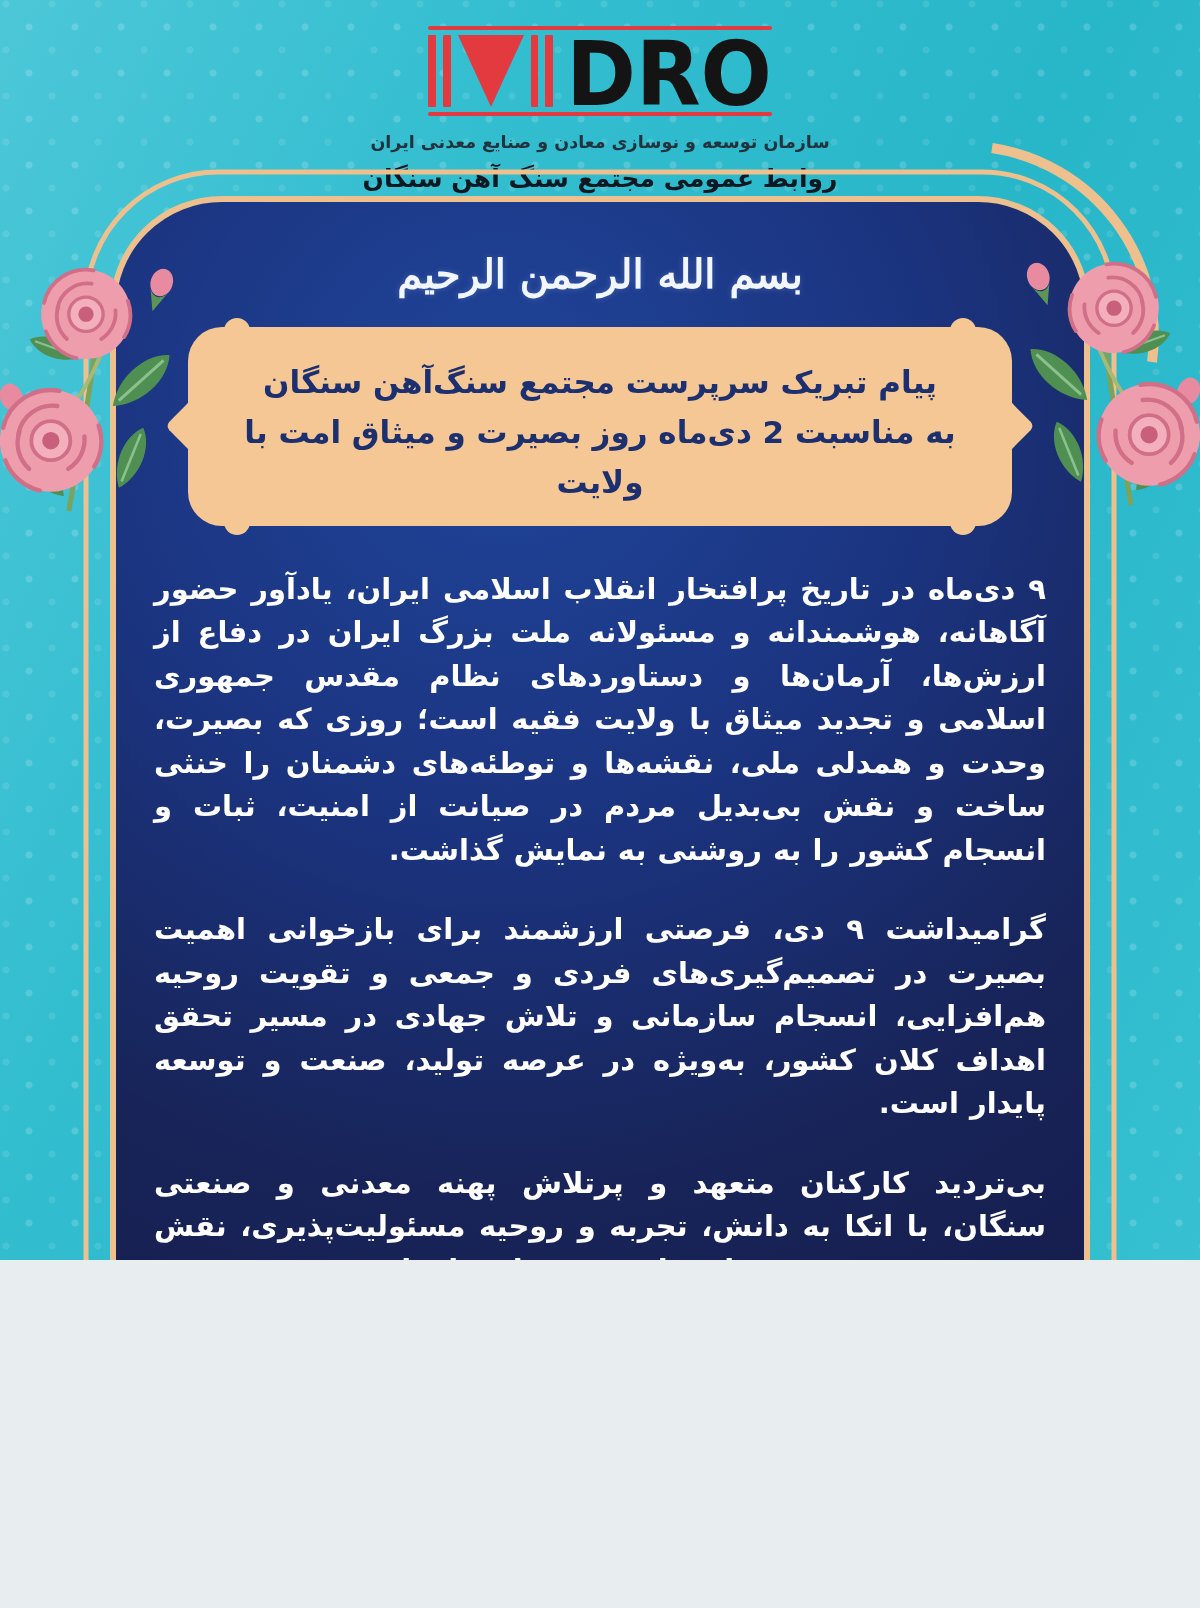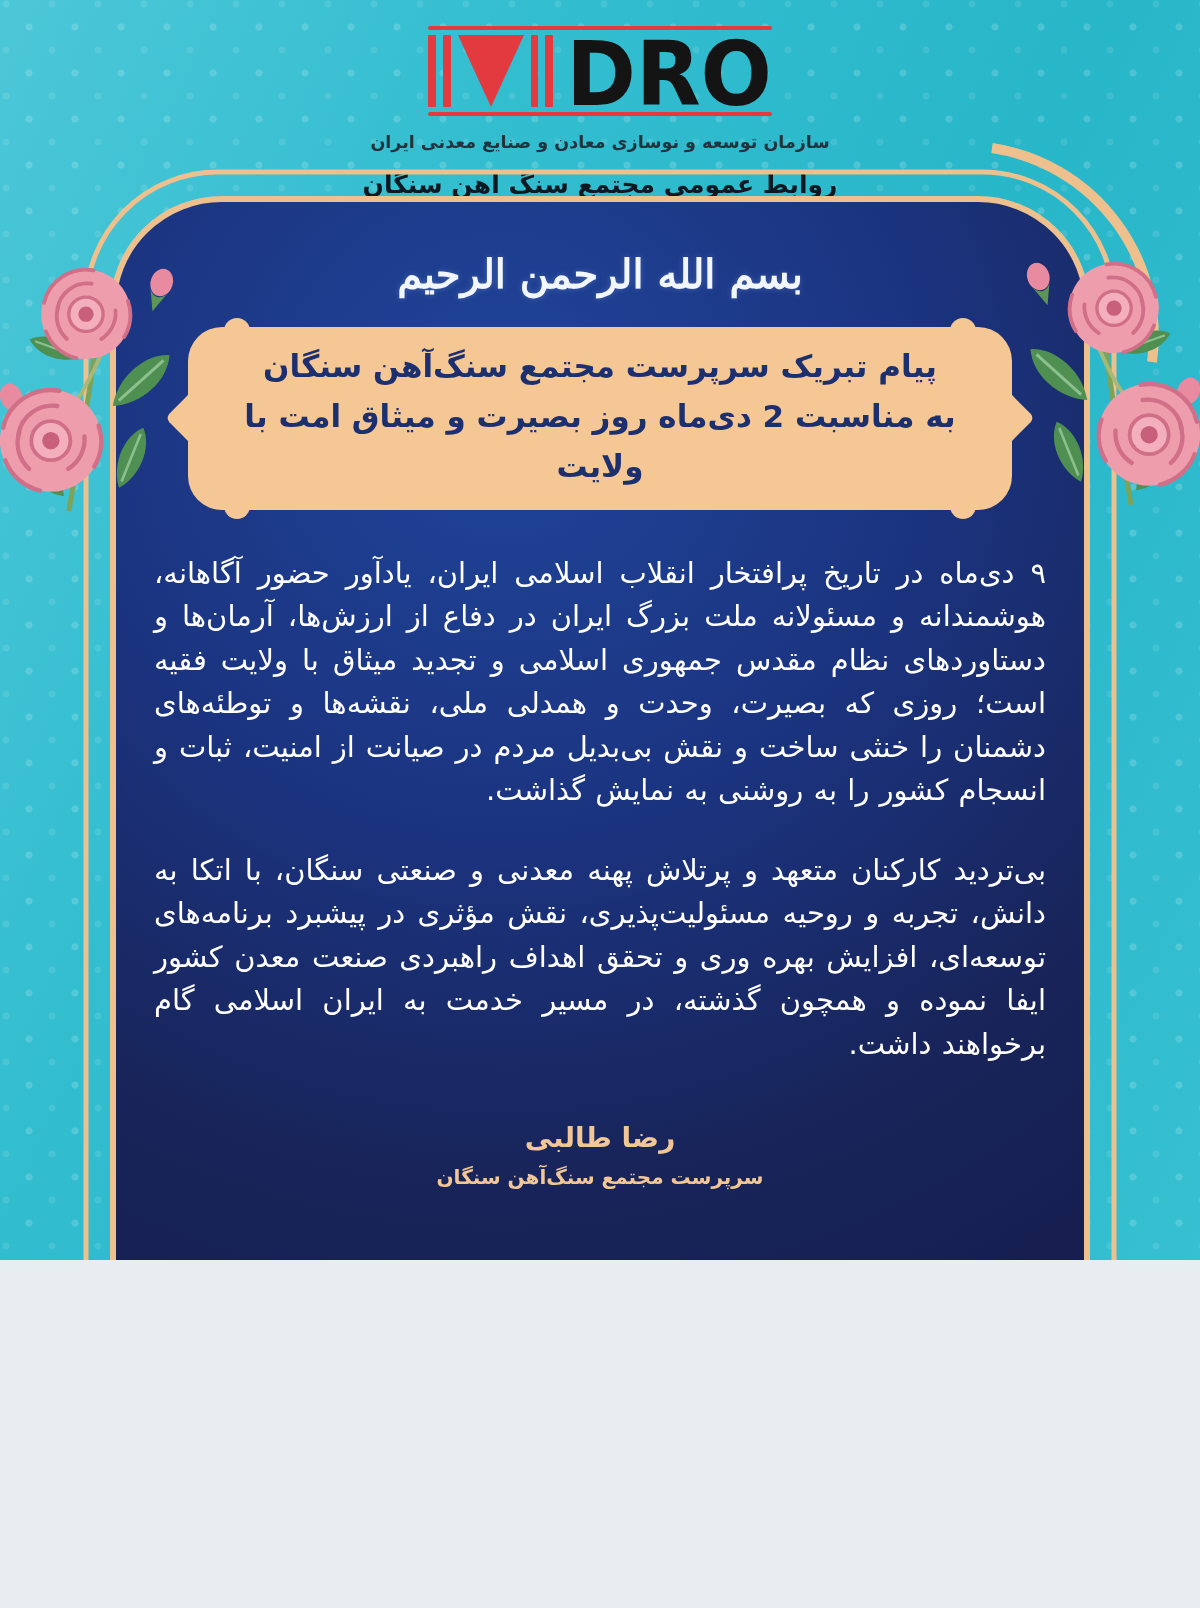--- a/index.html
+++ b/index.html
@@ -32,56 +32,56 @@
   .logo{width:344px;margin:0 auto;}
   .logo .rule{display:block;height:4px;background:var(--logo-red);border-radius:2px;}
   .logo .mark{display:flex;align-items:flex-end;justify-content:center;height:72px;margin:5px 0 5px;}
   .logo .bar{width:16px;height:72px;background:var(--logo-red);margin-right:7px;border-radius:1px;}
   .logo .tri{width:0;height:0;margin-right:7px;
     border-left:33px solid transparent;border-right:33px solid transparent;
     border-top:72px solid var(--logo-red);}
   .logo .dro{font-size:84px;line-height:66px;font-weight:900;color:var(--logo-black);
     letter-spacing:0px;transform:scaleY(1.06);margin-left:6px;}
   .org-subtitle{margin-top:16px;direction:rtl;color:#22333e;font-size:17.5px;font-weight:bold;}
-  .dept-title{margin-top:18px;direction:rtl;color:#0c1822;font-size:25px;font-weight:900;}
+  .dept-title{margin-top:12px;direction:rtl;color:#0c1822;font-size:25px;font-weight:900;}
   
   .ornament{position:absolute;inset:0;z-index:1;pointer-events:none;}
   .frame-line{fill:none;stroke:var(--frame-tan);stroke-width:5;}
   .swoosh{fill:none;stroke:var(--frame-tan);stroke-width:10;}
   
   .card{
     position:absolute;left:110px;top:196px;width:980px;height:1350px;z-index:2;
     border:6px solid var(--frame-tan);border-radius:112px;
     background:radial-gradient(120% 85% at 40% 16%,var(--card-blue-top) 0%,#1b3480 36%,#182459 68%,var(--card-blue-bottom) 100%);
     padding:26px 26px 30px;
     display:flex;flex-direction:column;
   }
   .bismillah{
     margin:22px auto 14px;color:#f2f6ff;direction:rtl;text-align:center;
     font-family:"DejaVu Serif",serif;font-size:40px;font-weight:bold;
     text-shadow:0 0 6px rgba(180,200,255,.25);
   }
   .banner{
     position:relative;width:824px;margin:16px auto 42px;
     background:var(--banner-tan);border-radius:34px;
-    padding:14px 30px 18px;text-align:center;direction:rtl;
+    padding:30px 30px 18px;text-align:center;direction:rtl;
     color:var(--navy-text);font-weight:900;font-size:31px;line-height:1.62;
   }
   .banner::before,.banner::after{
     content:"";position:absolute;top:50%;width:38px;height:38px;margin-top:-19px;
     background:var(--banner-tan);transform:rotate(45deg);border-radius:6px;
   }
   .banner::before{left:-15px}
   .banner::after{right:-15px}
   .banner .tip-dot{position:absolute;width:26px;height:26px;border-radius:50%;background:var(--banner-tan);}
   .banner .td-tl{left:36px;top:-9px}.banner .td-tr{right:36px;top:-9px}
   .banner .td-bl{left:36px;bottom:-9px}.banner .td-br{right:36px;bottom:-9px}
   .card p{
     direction:rtl;text-align:justify;color:var(--body-text);
-    font-size:29px;font-weight:normal;line-height:1.5;
+    font-size:29px;font-weight:bold;line-height:1.5;
     padding:0 12px;margin:0 0 36px;word-spacing:1px;
   }
   .signature{margin-top:14px;text-align:center;direction:rtl;color:var(--signature-tan);font-weight:bold;}
   .signature .sig-name{font-size:28px;line-height:1.6;}
   .signature .sig-role{font-size:20px;line-height:1.6;}
   
   .roses{position:absolute;z-index:4;pointer-events:none;}
   .roses-left{left:-12px;top:252px;}
   .roses-right{right:-12px;top:246px;transform:scaleX(-1);}
   .hidden-defs{position:absolute;width:0;height:0;overflow:hidden;}
@@ -160,20 +160,21 @@
     <div class="banner">
       <span class="tip-dot td-tl"></span>
       <span class="tip-dot td-tr"></span>
       <span class="tip-dot td-bl"></span>
       <span class="tip-dot td-br"></span>
       <div>پیام تبریک سرپرست مجتمع سنگ‌آهن سنگان</div>
       <div>به مناسبت 2 دی‌ماه روز بصیرت و میثاق امت با ولایت</div>
     </div>
 
     <p>۹ دی‌ماه در تاریخ پرافتخار انقلاب اسلامی ایران، یادآور حضور آگاهانه، هوشمندانه و مسئولانه ملت بزرگ ایران در دفاع از ارزش‌ها، آرمان‌ها و دستاوردهای نظام مقدس جمهوری اسلامی و تجدید میثاق با ولایت فقیه است؛ روزی که بصیرت، وحدت و همدلی ملی، نقشه‌ها و توطئه‌های دشمنان را خنثی ساخت و نقش بی‌بدیل مردم در صیانت از امنیت، ثبات و انسجام کشور را به روشنی به نمایش گذاشت.</p>
+    <p>گرامیداشت ۹ دی، فرصتی ارزشمند برای بازخوانی اهمیت بصیرت در تصمیم‌گیری‌های فردی و جمعی و تقویت روحیه هم‌افزایی، انسجام سازمانی و تلاش جهادی در مسیر تحقق اهداف کلان کشور، به‌ویژه در عرصه تولید، صنعت و توسعه پایدار است.</p>
     <p>بی‌تردید کارکنان متعهد و پرتلاش پهنه معدنی و صنعتی سنگان، با اتکا به دانش، تجربه و روحیه مسئولیت‌پذیری، نقش مؤثری در پیشبرد برنامه‌های توسعه‌ای، افزایش بهره وری و تحقق اهداف راهبردی صنعت معدن کشور ایفا نموده و همچون گذشته، در مسیر خدمت به ایران اسلامی گام برخواهند داشت.</p>
 
     <div class="signature">
       <div class="sig-name">رضا طالبی</div>
       <div class="sig-role">سرپرست مجتمع سنگ‌آهن سنگان</div>
     </div>
   </section>
 
   <svg class="roses roses-left" width="212" height="266" viewBox="0 0 210 265">
     <use href="#rose-cluster" width="210" height="265"></use>

